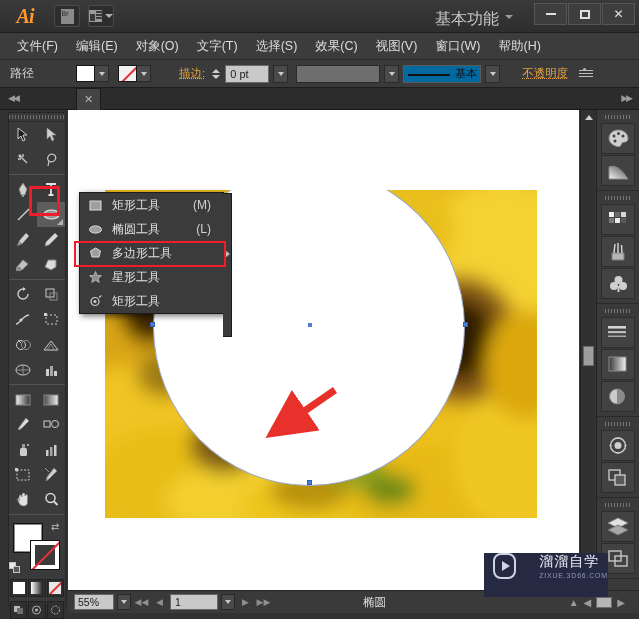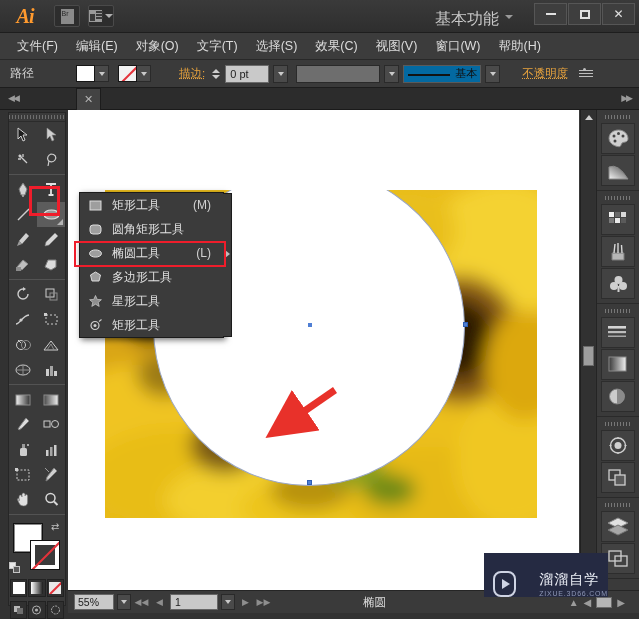--- a/index.html
+++ b/index.html
@@ -402,21 +402,21 @@
   }
   .sb-icon { color: #9c9c9c; font-size: 10px; }
   .sb-slider {
     width: 16px; height: 11px; background: #b5b5b5; border: 1px solid #6a6a6a;
   }
 
   
   .watermark {
     position: absolute; left: 484px; top: 553px; width: 124px; height: 44px;
     background: #252a42; z-index: 80;
-    display: flex; align-items: flex-end; gap: 23px; padding-left: 9px;
+    display: flex; align-items: flex-start; gap: 23px; padding-left: 9px;
   }
   .wm-logo {
     width: 26px; height: 26px; border: 2px solid #cfd4e4; border-radius: 8px;
     display: flex; align-items: center; justify-content: center;
     position: relative;
   }
   .wm-logo::after {
     content: ""; width: 0; height: 0; border-top: 5px solid transparent;
     border-bottom: 5px solid transparent; border-left: 8px solid #cfd4e4;
     margin-left: 2px;
@@ -818,29 +818,20 @@
   <div class="fly-item">
     <span class="fly-icon">
       <svg width="13" height="11" viewBox="0 0 13 11">
           <rect x="1" y="1" width="11" height="9" fill="#9e9e9e" stroke="#dcdcdc"></rect>
         </svg>
     </span>
     <span class="fly-label">矩形工具</span>
     <span class="fly-key">(M)</span>
   </div>
 
-  <div class="fly-item">
-    <span class="fly-icon">
-      <svg width="13" height="11" viewBox="0 0 13 11">
-          <rect x="1" y="1" width="11" height="9" rx="3" fill="#9e9e9e" stroke="#dcdcdc"></rect>
-        </svg>
-    </span>
-    <span class="fly-label">圆角矩形工具</span>
-    <span class="fly-key"></span>
-  </div>
 
   <div class="fly-item">
     <span class="fly-icon">
       <svg width="15" height="11" viewBox="0 0 15 11">
           <ellipse cx="7.5" cy="5.5" rx="6" ry="3.6" fill="#9e9e9e" stroke="#e2e2e2"></ellipse>
         </svg>
     </span>
     <span class="fly-label">椭圆工具</span>
     <span class="fly-key">(L)</span>
   </div>

